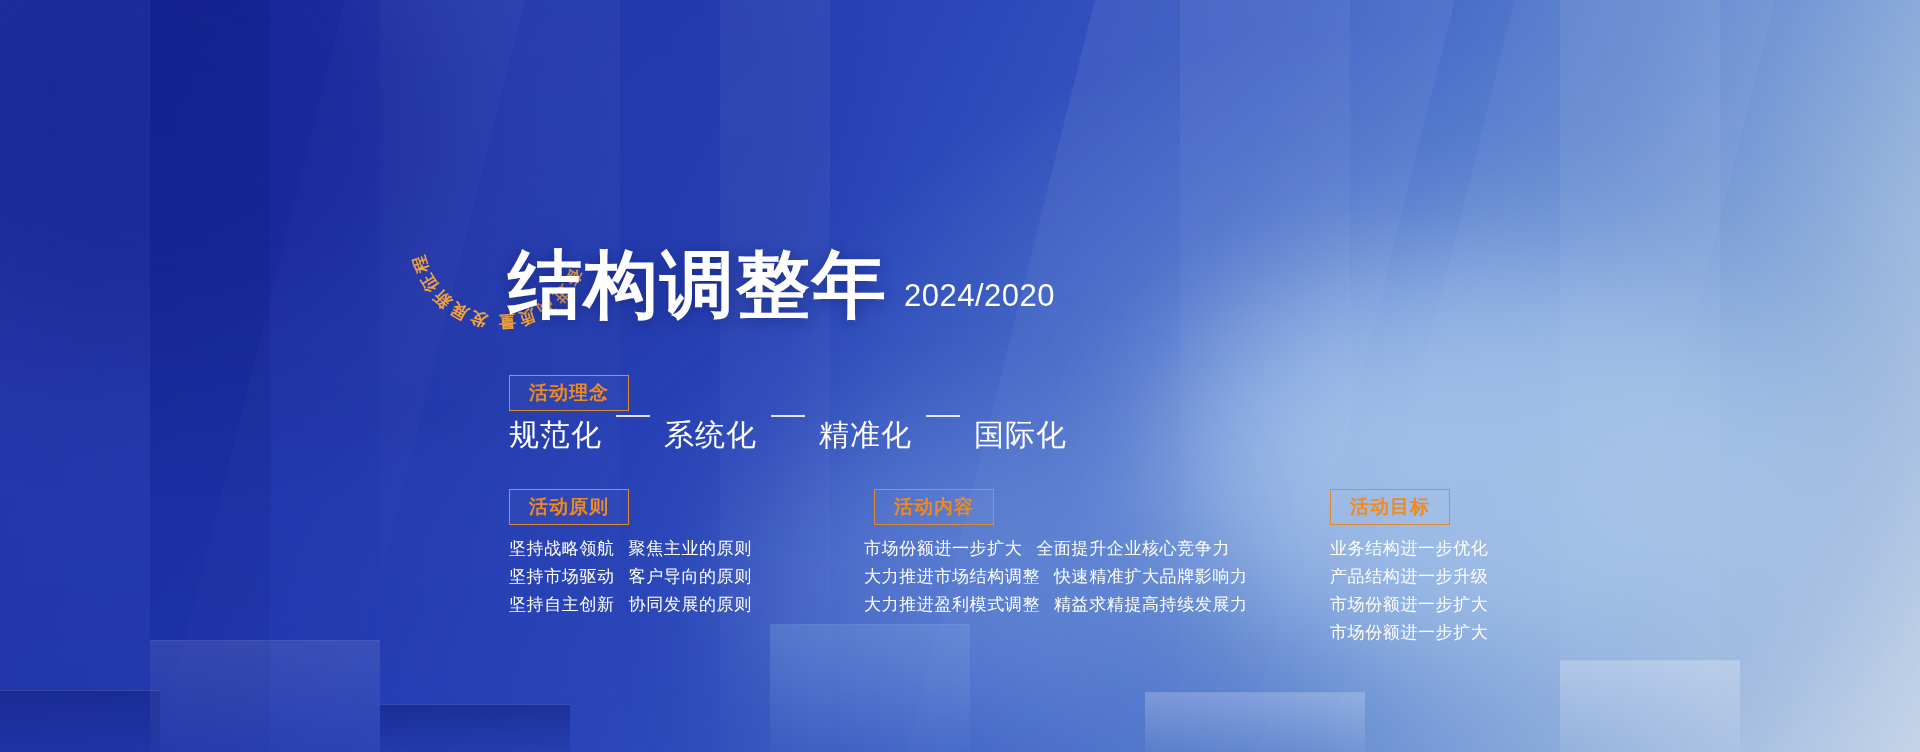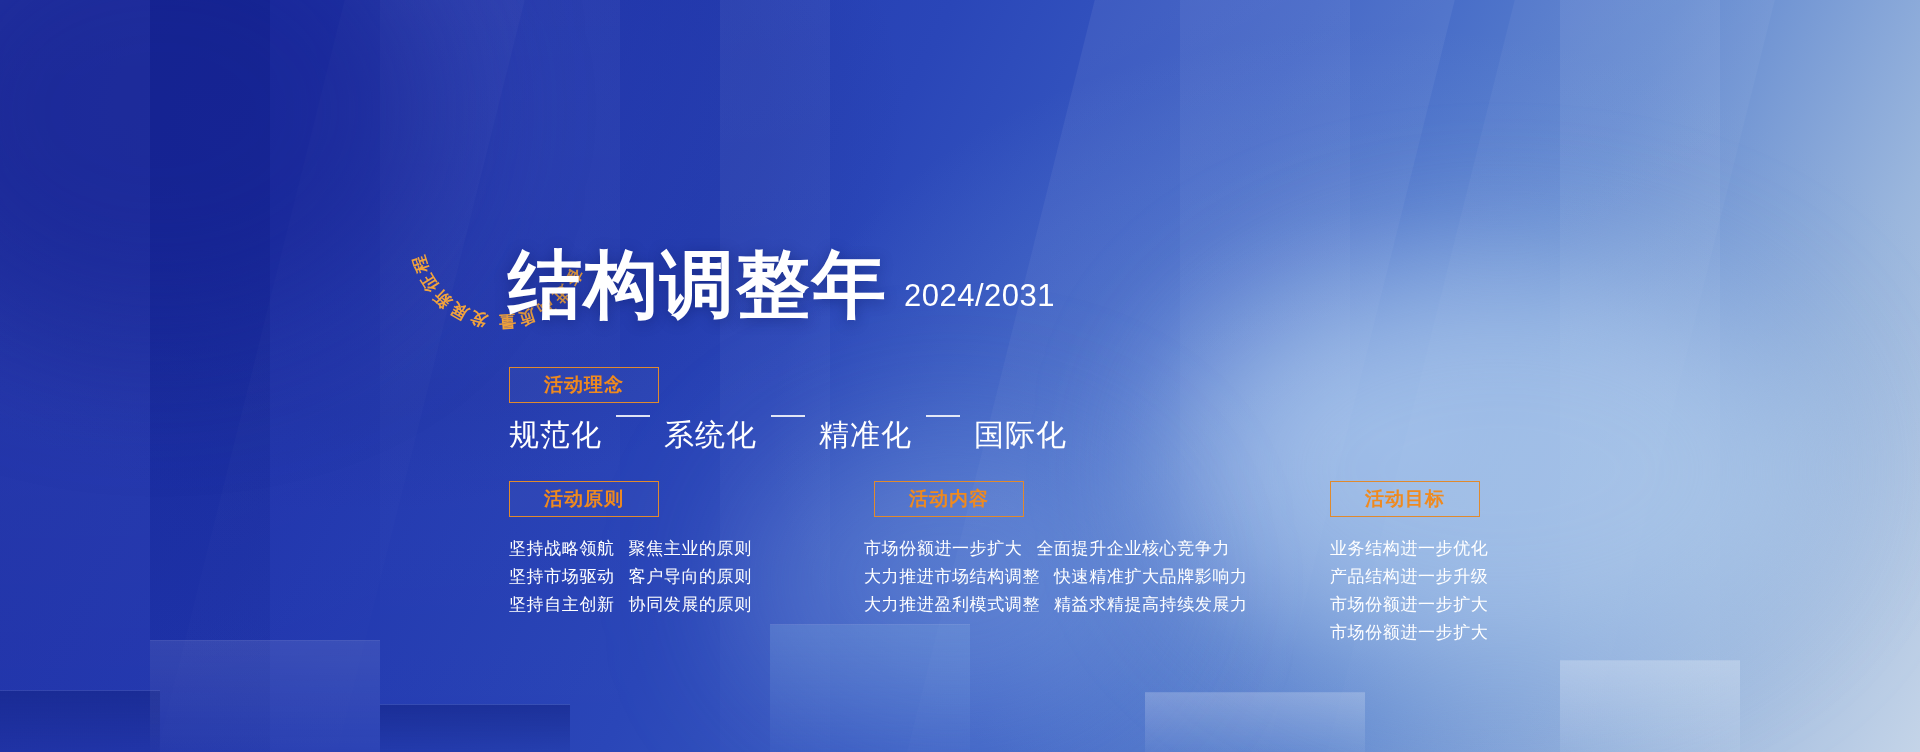--- a/index.html
+++ b/index.html
@@ -104,29 +104,30 @@
     letter-spacing: 0.5px;
     padding-bottom: 8px;
     font-family: "Liberation Sans", sans-serif;
   }
 
   .badge {
     position: absolute;
     display: inline-flex;
     align-items: center;
     justify-content: center;
-    width: 150px;
+    width: 120px;
     height: 36px;
     border: 1px solid #e08a2e;
     color: #f08a1e;
     font-size: 19px;
     font-weight: bold;
     letter-spacing: 1px;
     background: rgba(255,255,255,0.03);
     font-family: "DejaVu Sans", "Liberation Sans", sans-serif;
+    margin-top: 8px;
   }
 
   .concept-row {
     position: absolute;
     left: 509px;
     top: 415px;
     display: flex;
     align-items: flex-start;
     color: #ffffff;
     font-size: 30px;
@@ -197,21 +198,21 @@
           <path id="sealpath" d="M 100,100 m -78,0 a 78,78 0 1,1 156,0 a 78,78 0 1,1 -156,0"></path>
         </defs>
         <text>
           <textPath href="#sealpath" startOffset="56%">奋进高质量 发展新征程 赋能创新转型 增动能</textPath>
         </text>
       </svg>
     </div>
 
     <div class="title-row">
       <div class="main-title">结构调整年</div>
-      <div class="year">2024/2031</div>
+      <div class="year">2024/2020</div>
     </div>
 
     <div class="badge" style="left:509px;top:367px;">活动理念</div>
 
     <div class="concept-row">
       <span>规范化</span>
       <span class="dash"></span>
       <span>系统化</span>
       <span class="dash"></span>
       <span>精准化</span>

